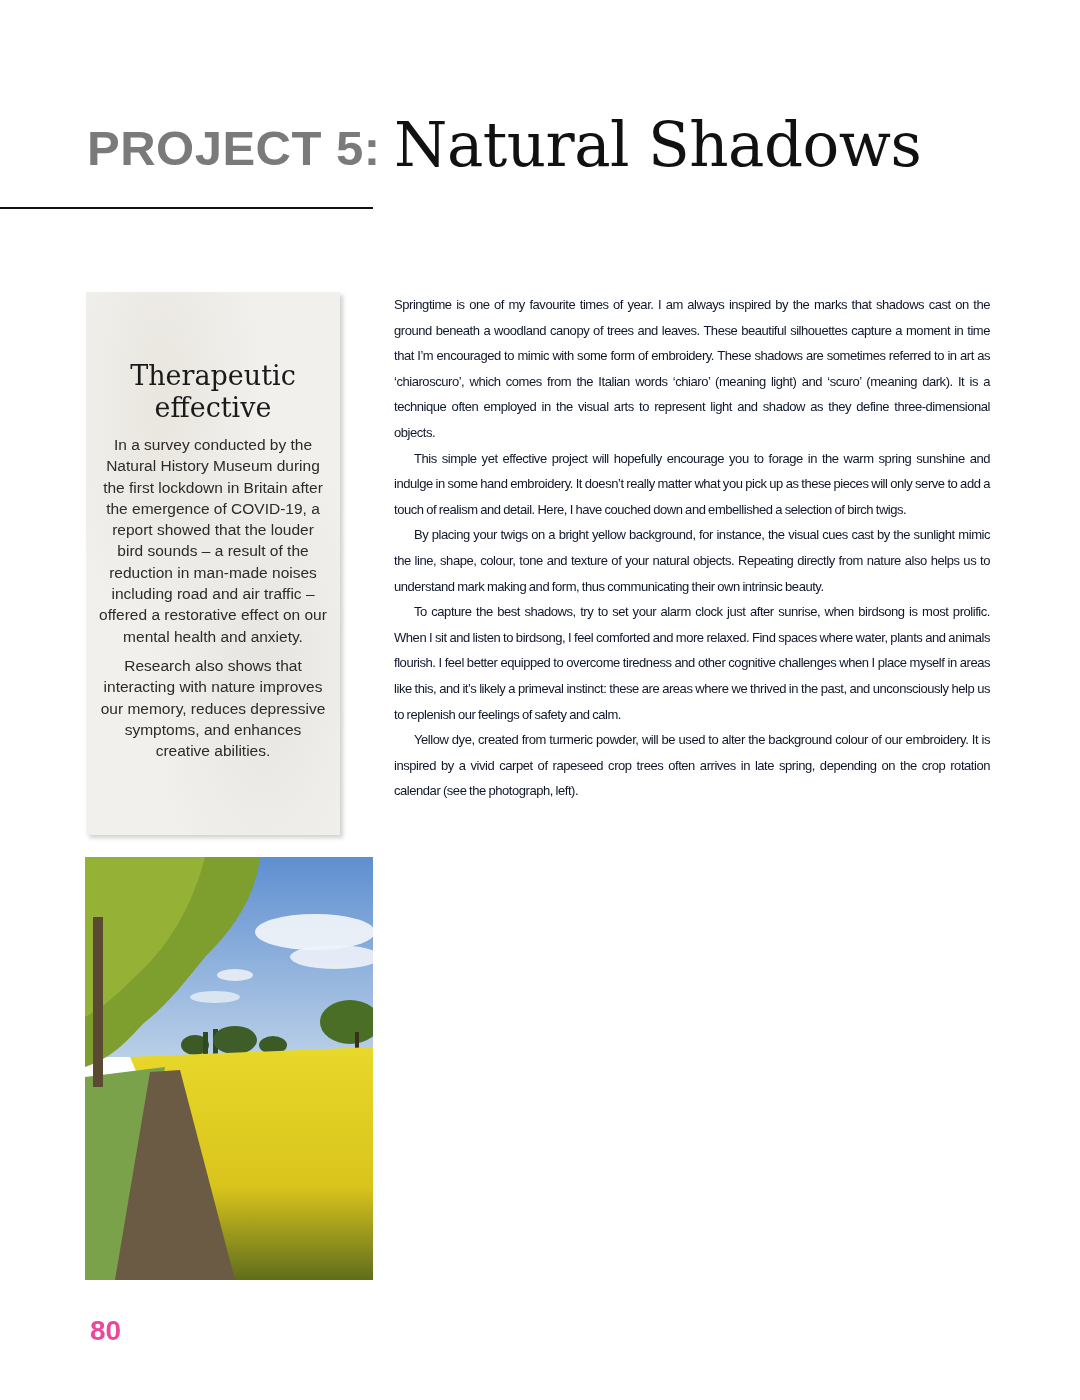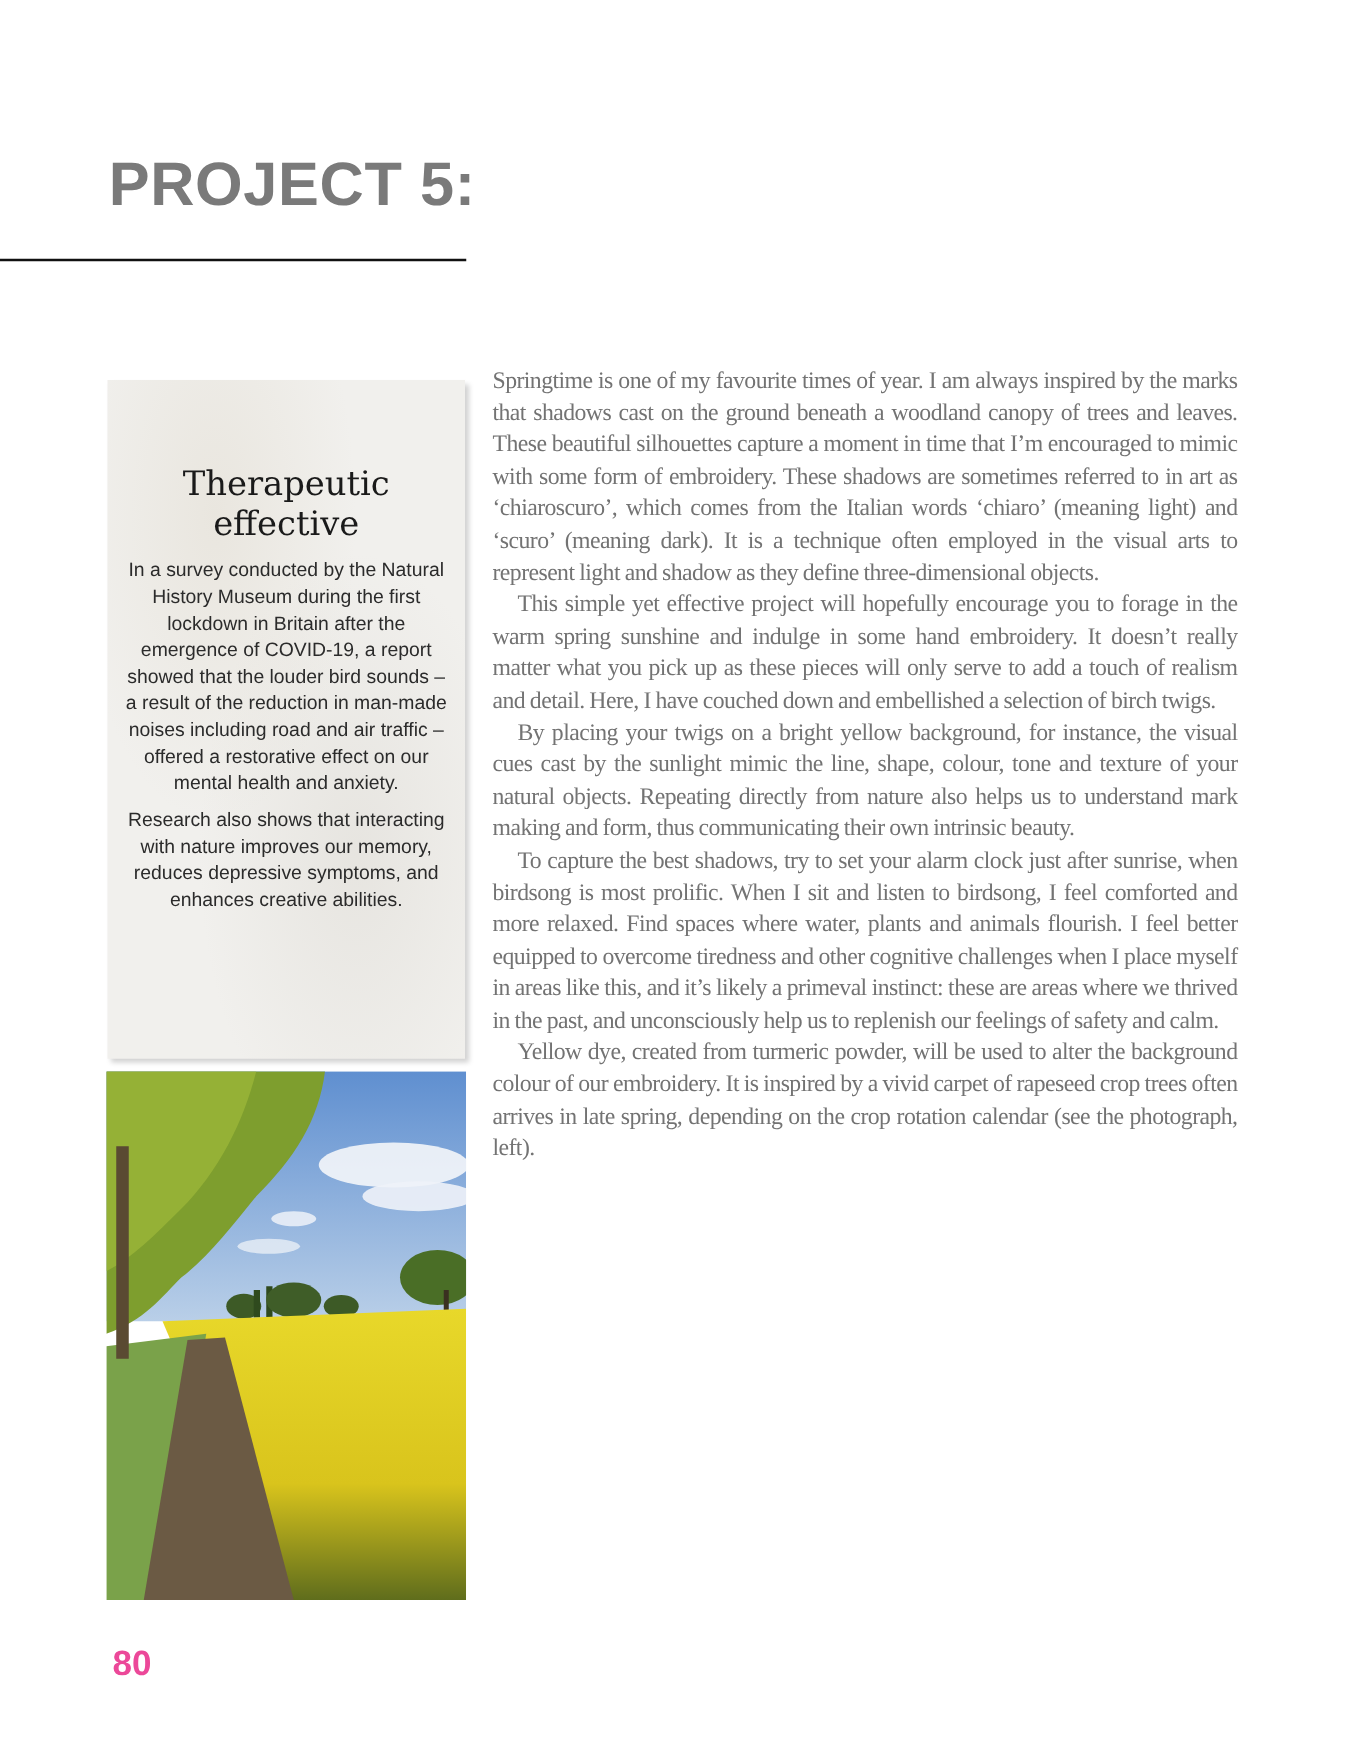--- a/index.html
+++ b/index.html
@@ -9,21 +9,21 @@
     font-family: "Liberation Sans", sans-serif; font-weight: bold;
     font-size: 49px; color: #7a7a7a; letter-spacing: 0.5px; line-height: 60px;
   }
   .title-main {
     position: absolute; left: 394px; top: 106px;
     font-family: "DejaVu Serif", serif; font-size: 61px; color: #111;
     line-height: 78px; font-weight: normal; letter-spacing: -0.5px;
   }
   .title-rule { position: absolute; left: 0; top: 207px; width: 373px; height: 2px; background: #111; }
   .sidebar {
-    position: absolute; left: 86px; top: 304px; width: 286px; height: 543px;
+    position: absolute; left: 86px; top: 292px; width: 254px; height: 543px;
     background: #f1f0ed;
     box-shadow: 3px 3px 4px rgba(0,0,0,0.18);
     background-image:
       radial-gradient(ellipse at 30% 20%, rgba(210,200,180,0.25), transparent 40%),
       radial-gradient(ellipse at 70% 70%, rgba(200,195,185,0.25), transparent 45%);
   }
   .sidebar h2 {
     margin: 68px 0 0 0; text-align: center;
     font-family: "DejaVu Serif", serif; font-weight: normal;
     font-size: 27px; line-height: 32px; color: #1a1a1a;
@@ -31,35 +31,36 @@
   .sidebar p {
     margin: 10px 12px 0 12px; text-align: center;
     font-family: "Liberation Sans", sans-serif; font-size: 15.5px; line-height: 21.3px; color: #2b2b2b;
   }
   .sidebar p + p { margin-top: 8px; }
   .photo {
     position: absolute; left: 85px; top: 857px; width: 288px; height: 423px; overflow: hidden;
   }
   .body-text {
     position: absolute; left: 394px; top: 292px; width: 596px;
-    font-family: Liberation Serif, serif; font-size: 19px; line-height: 25.6px; color: #737373;
+    font-family: Liberation Sans, sans-serif; font-size: 13px; line-height: 25.6px; color: #0f172a;
     text-align: justify; letter-spacing: -0.45px; word-spacing: -0.5px;
   }
   .body-text p { margin: 0; }
   .body-text p + p { text-indent: 20px; }
   .page-number {
     position: absolute; left: 90px; top: 1315px;
     font-family: "Liberation Sans", sans-serif; font-weight: bold; font-size: 28px; color: #ec4899;
   }
 </style>
 </head>
 <body>
 
 <div class="title-label">PROJECT 5:</div>
 <div class="title-main">
+  <div>Natural Shadows</div>
 </div>
 <div class="title-rule"></div>
 
 <aside class="sidebar">
   <h2>
     <span>Therapeutic</span><br>
     <span>effective</span>
   </h2>
   <p>In a survey conducted by the Natural History Museum during the first lockdown in Britain after the emergence of COVID-19, a report showed that the louder bird sounds – a result of the reduction in man-made noises including road and air traffic – offered a restorative effect on our mental health and anxiety.</p>
   <p>Research also shows that interacting with nature improves our memory, reduces depressive symptoms, and enhances creative abilities.</p>

